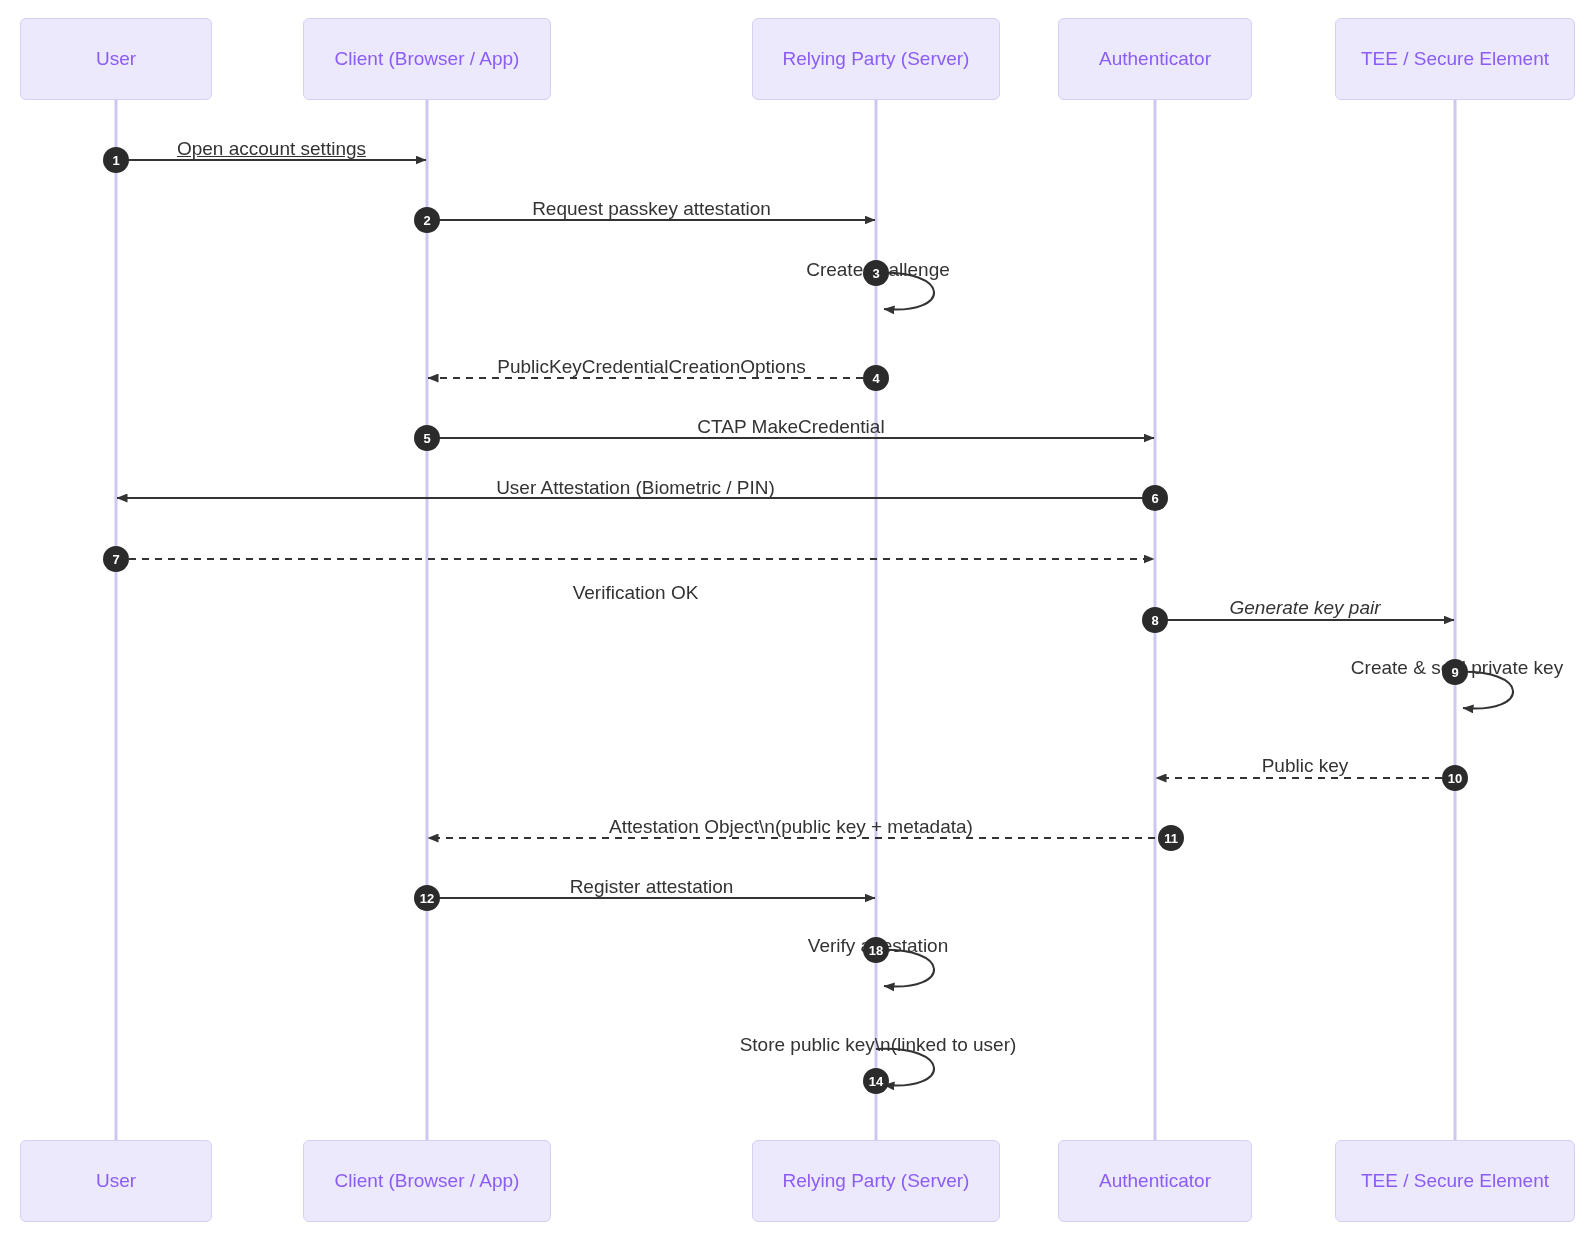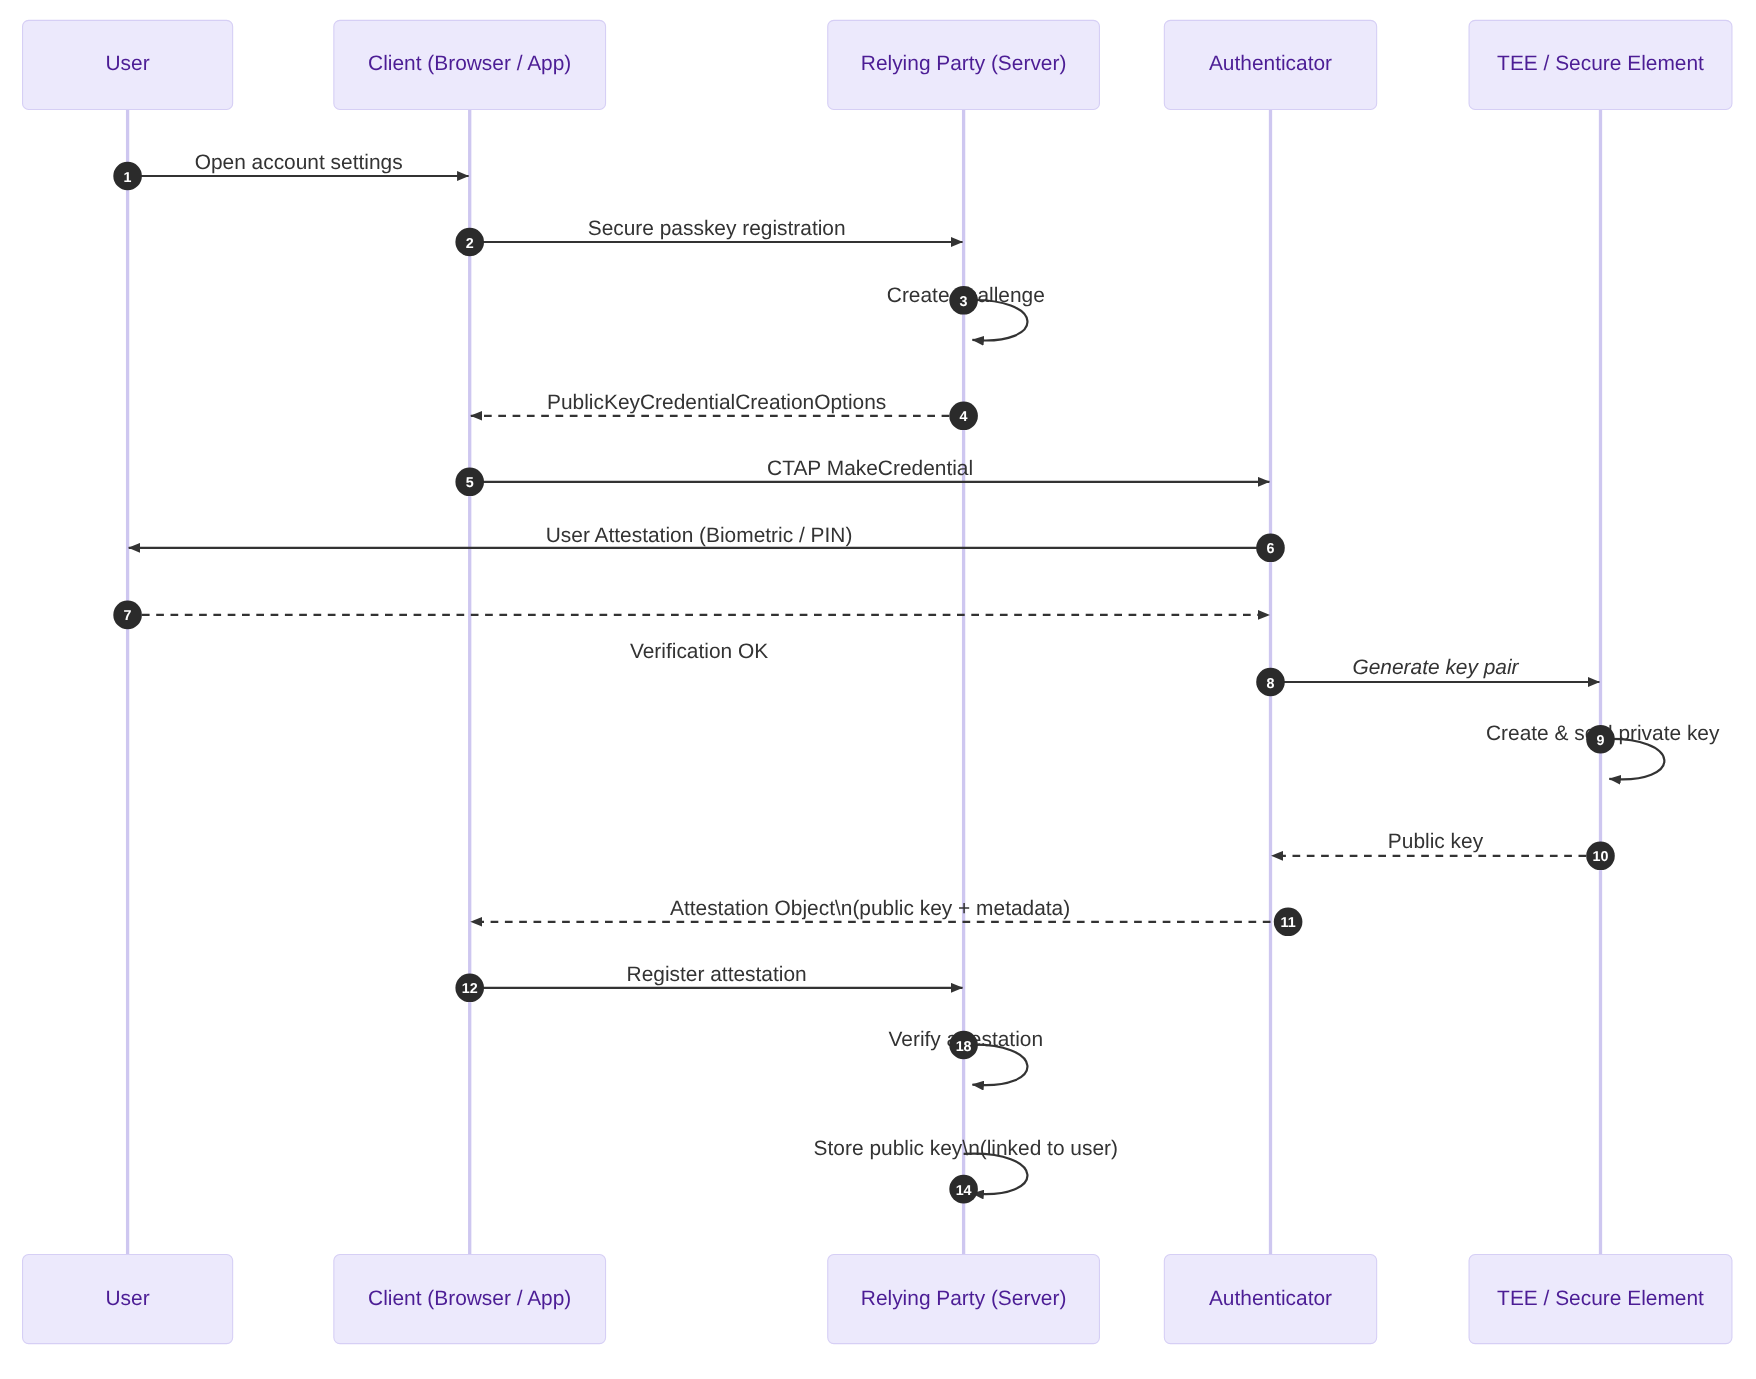--- a/index.html
+++ b/index.html
@@ -10,21 +10,21 @@
     position:absolute;
     background:#ECE9FC;
     border:1px solid #D6CFF5;
     border-radius:6px;
     display:flex;align-items:center;justify-content:center;
     box-sizing:border-box;
     height:82px;
   }
   .actor-label{
     font-size:19px;
-    color:#4c1d95;
+    color:#8b5cf6;
     font-family:"Liberation Sans","DejaVu Sans",sans-serif;
     white-space:nowrap;
     text-align:center;
     line-height:1.1;
   }
   .msg-label{
     position:absolute;
     font-size:19px;
     color:#333333;
     font-family:"Liberation Sans","DejaVu Sans",sans-serif;
@@ -110,22 +110,22 @@
         <div class="actor-label">Relying Party (Server)</div>
       </div>
       <div class="actor-box" style="left: 1058px; top: 1140px; width: 194px; height: 82px;">
         <div class="actor-label">Authenticator</div>
       </div>
       <div class="actor-box" style="left: 1335px; top: 1140px; width: 240px; height: 82px;">
         <div class="actor-label">TEE / Secure Element</div>
       </div>
     </div>
   <div id="message-labels">
-      <div class="msg-label" style="left: 271.5px; top: 138px;">Open account settings</div>
-      <div class="msg-label" style="left: 651.5px; top: 198px;">Secure passkey registration</div>
+      <div class="msg-label" style="left: 271.5px; top: 138px; text-decoration: underline;">Open account settings</div>
+      <div class="msg-label" style="left: 651.5px; top: 198px;">Request passkey attestation</div>
       <div class="msg-label" style="left: 878px; top: 259px;">Create challenge</div>
       <div class="msg-label" style="left: 651.5px; top: 356px;">PublicKeyCredentialCreationOptions</div>
       <div class="msg-label" style="left: 791px; top: 416px;">CTAP MakeCredential</div>
       <div class="msg-label" style="left: 635.5px; top: 477px;">User Attestation (Biometric / PIN)</div>
       <div class="msg-label" style="left: 635.5px; top: 537px; margin-top: 45px;">Verification OK</div>
       <div class="msg-label" style="left: 1305px; top: 597px; font-style: italic;">Generate key pair</div>
       <div class="msg-label" style="left: 1457px; top: 657px;">Create &amp; seal private key</div>
       <div class="msg-label" style="left: 1305px; top: 755px;">Public key</div>
       <div class="msg-label" style="left: 791px; top: 816px;">Attestation Object\n(public key + metadata)</div>
       <div class="msg-label" style="left: 651.5px; top: 876px;">Register attestation</div>

